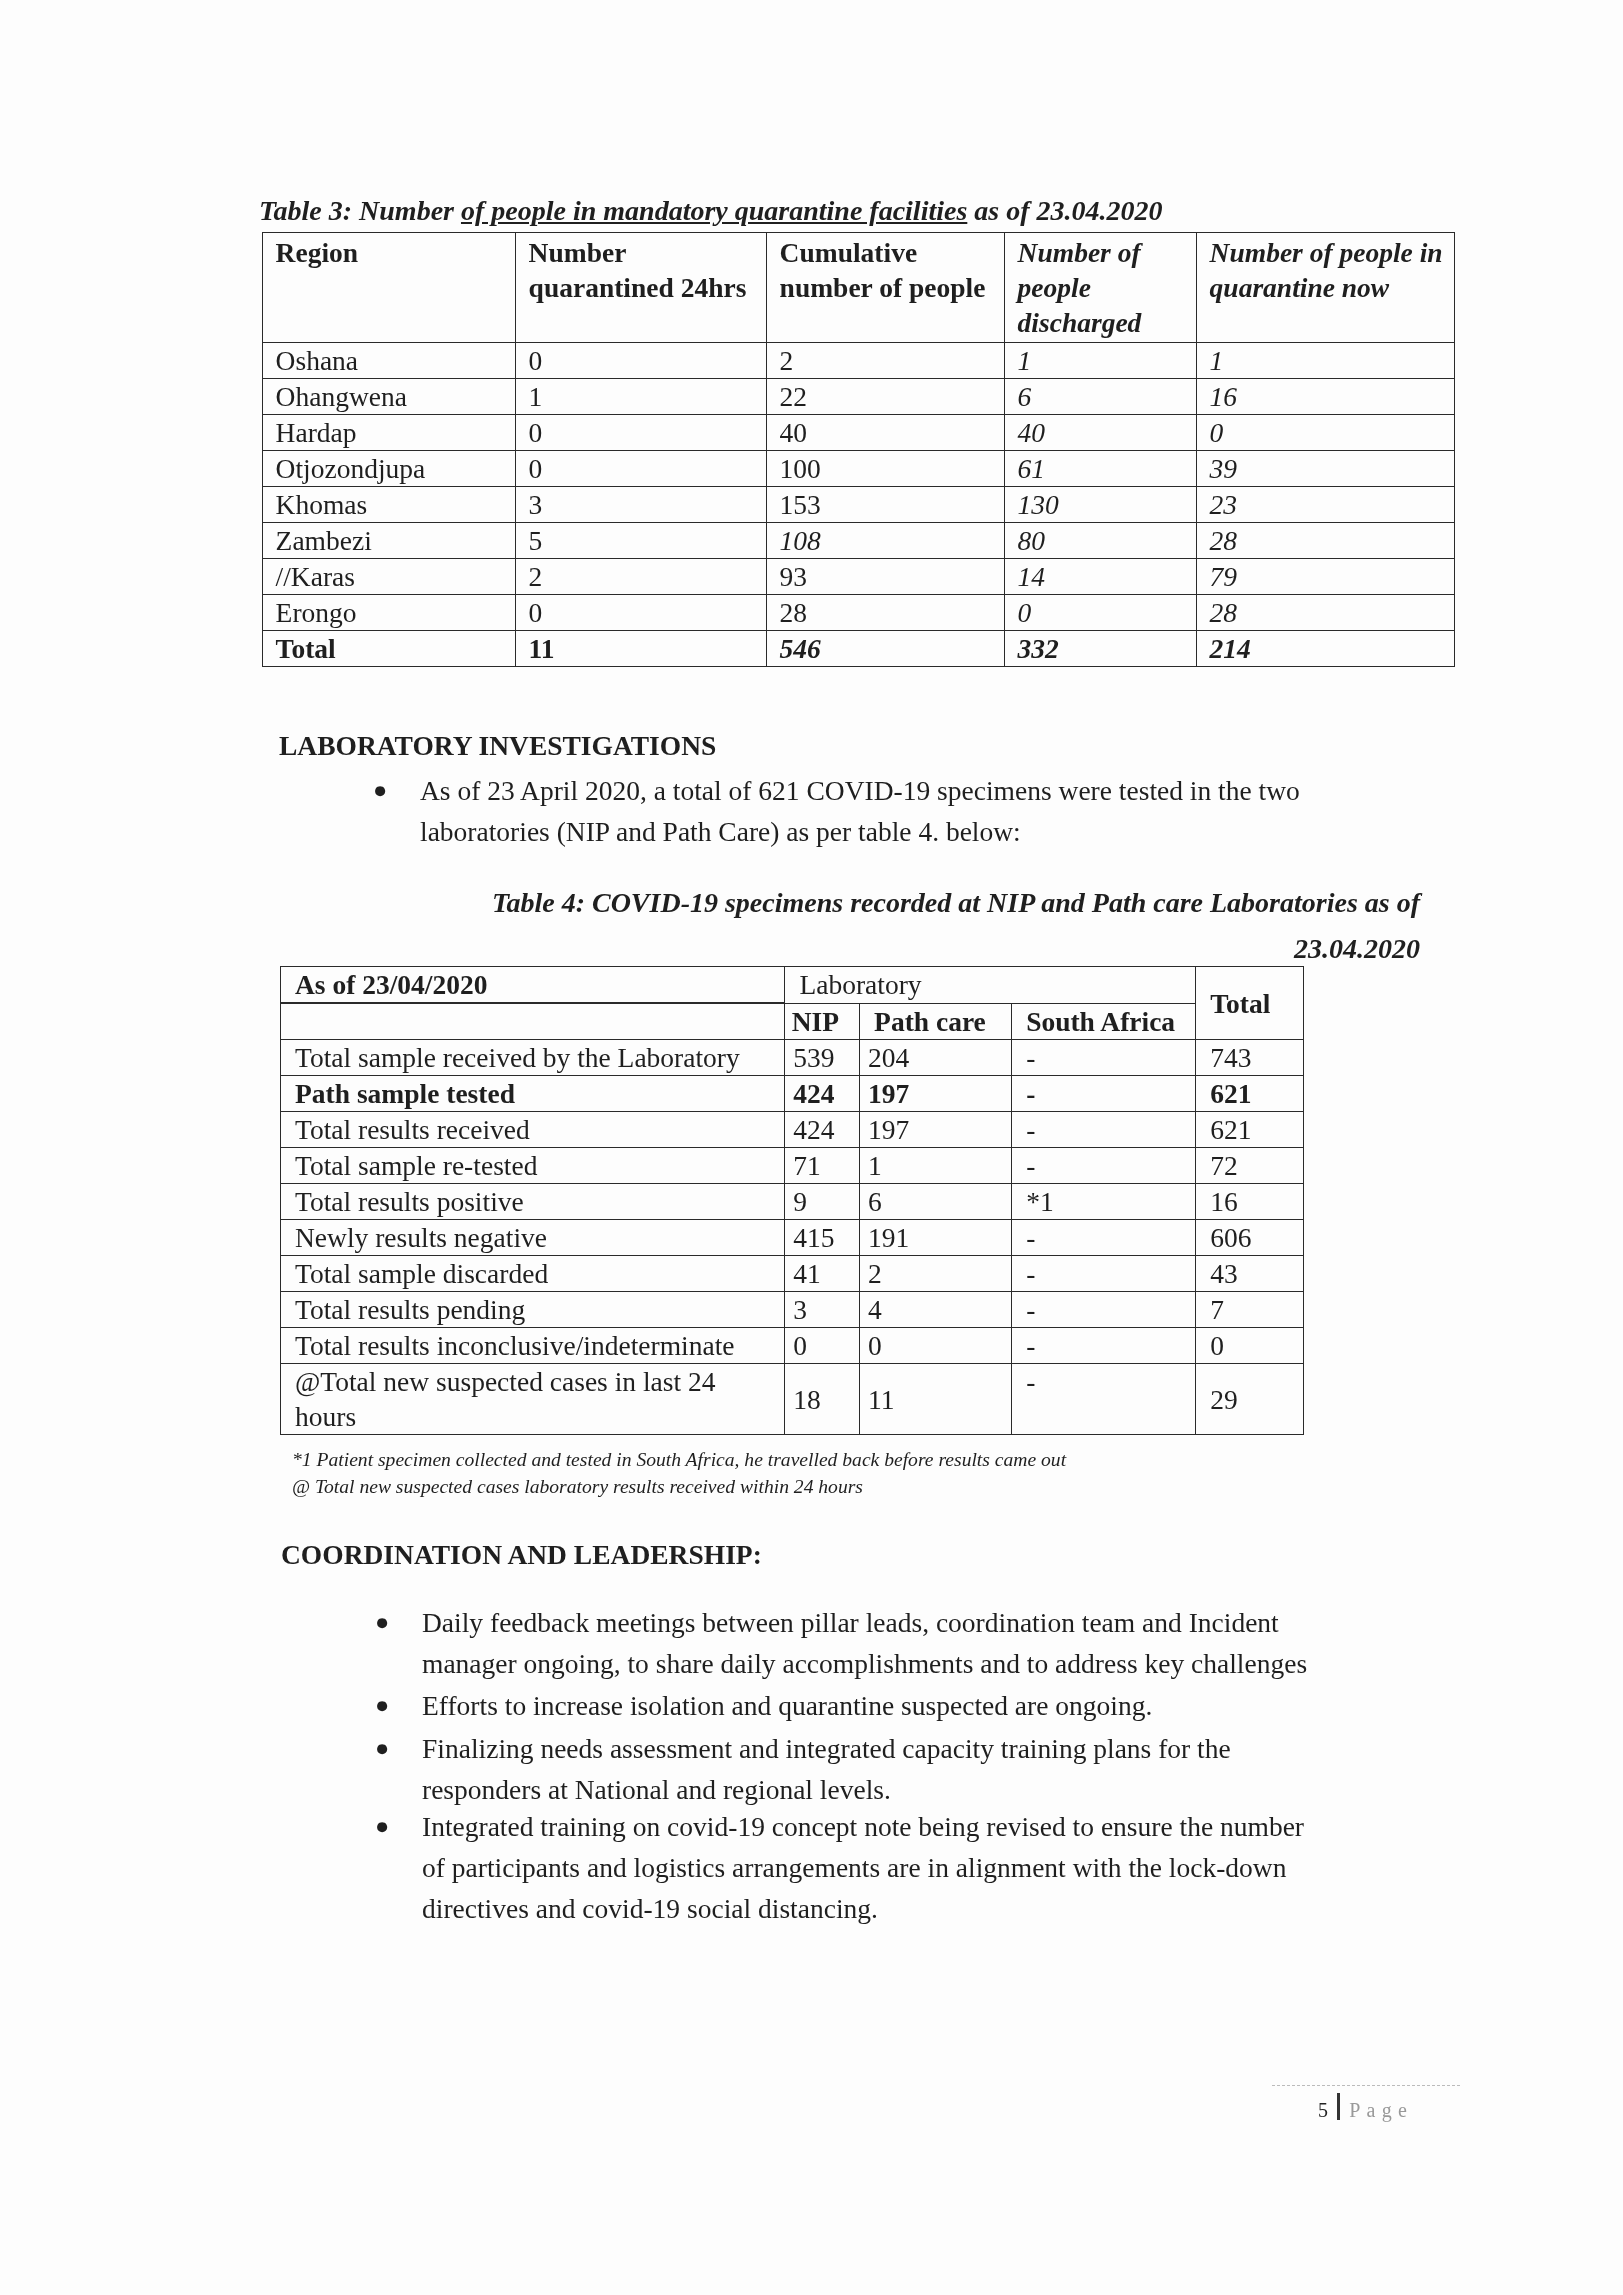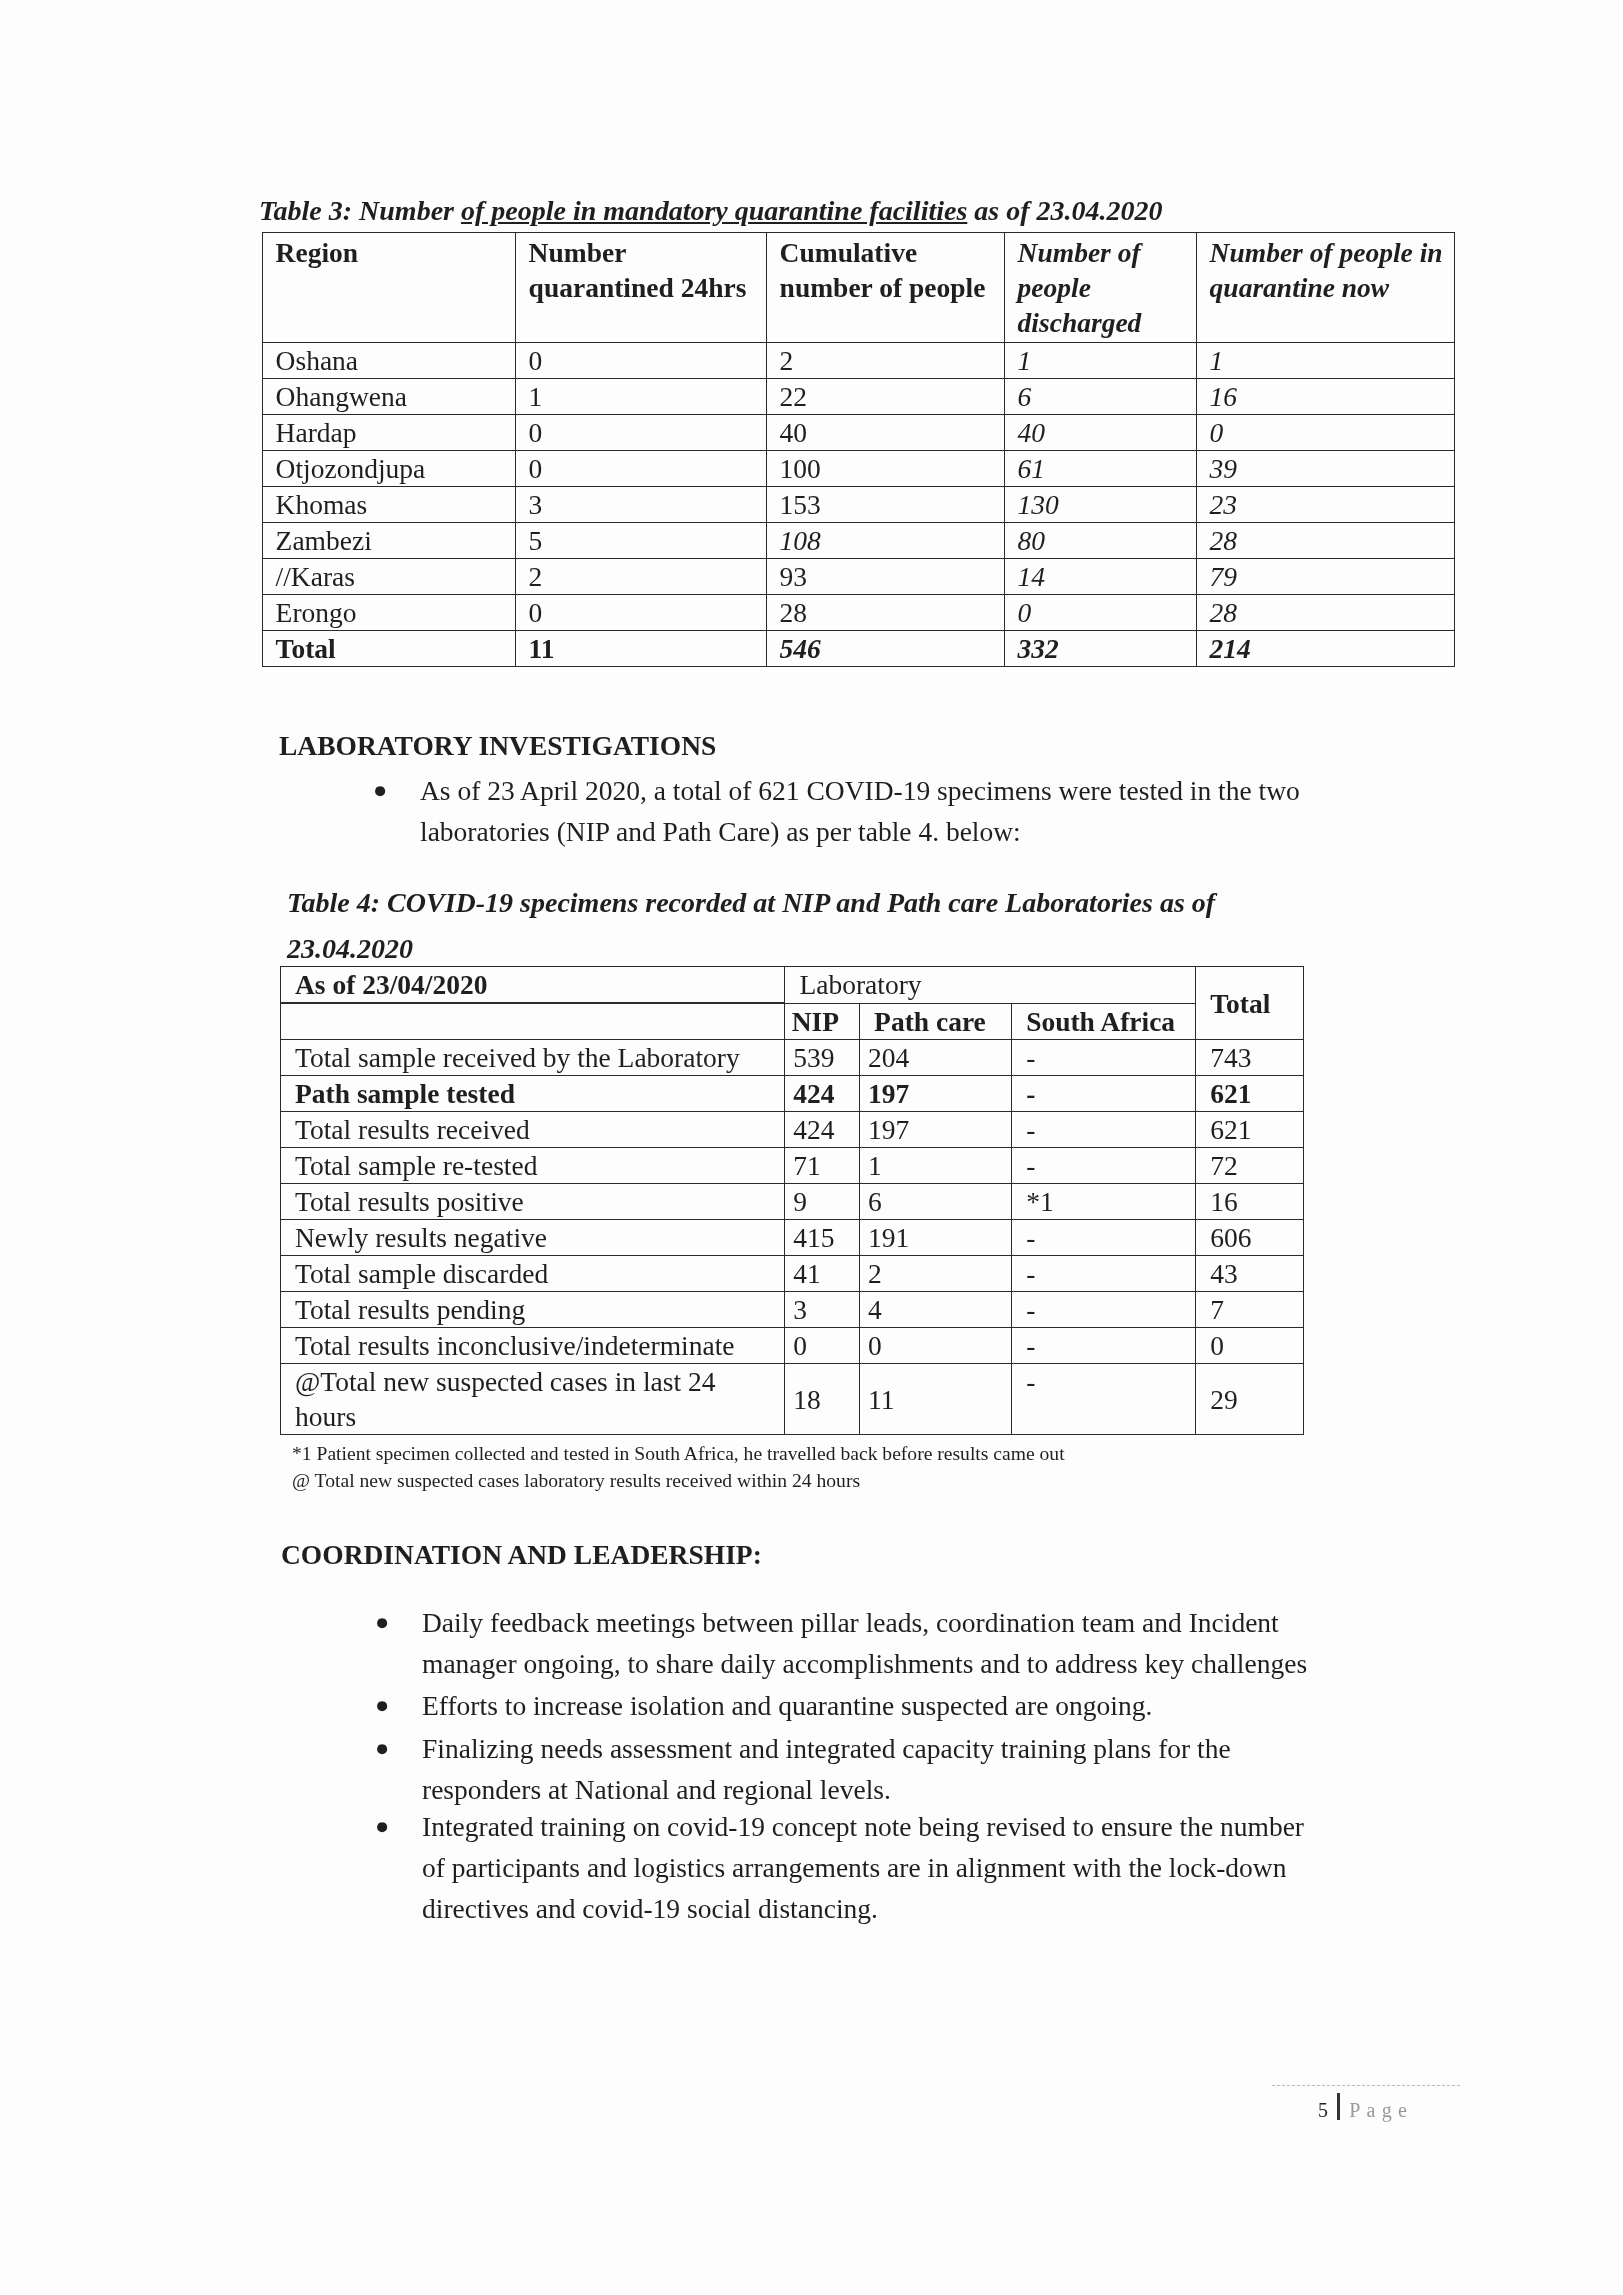--- a/index.html
+++ b/index.html
@@ -17,29 +17,29 @@
   #t3 { left:262px; top:232px; width:1193px; font-size:27.5px; }
   #t3 th { font-weight:bold; line-height:35px; padding-top:1.6px; height:107px;margin-left:37px; }
   #t3 th.it { font-style:italic; }
   #t3 td { height:35px; line-height:35px; }
   #t3 td.it { font-style:italic; }
   #t3 tr.total td { font-weight:bold; }
   #t3 tr.total td.it { font-style:italic; }
   .h-lab { left:279px; top:730px; font-size:27.5px; font-weight:bold; }
   .bullet { position:absolute; font-size:27.5px; line-height:41px; }
   .bullet .dot { position:absolute; left:-47px; top:0; font-size:23.6px; }
-  .caption4 { left:287px; top:880px; width:1154px; text-align:left; font-size:28px; font-style:italic; font-weight:bold; line-height:46px; }
+  .caption4 { left:266px; top:880px; width:1154px; text-align:right; font-size:28px; font-style:italic; font-weight:bold; line-height:46px; }
   #t4 { left:280px; top:966px; width:1024px; font-size:27.5px; }
   #t4 td, #t4 th { padding-left:14px; height:35px; line-height:35px; }
   #t4 th.b { font-weight:bold; }
   #t4 tr.bold td { font-weight:bold; }
   #t4 td.num { padding-left:7.9px; }
   #t4 td.tall { height:68px; line-height:35px; }
   #t4 td.mid { vertical-align:middle; }
-  .foot { left:292px; font-size:19.6px; white-space:nowrap; }
+  .foot { left:292px; font-size:19.6px; font-style:italic; white-space:nowrap;margin-top:6px; }
   .h-coord { left:281px; top:1539px; font-size:27.5px; font-weight:bold; }
   .page-no { left:1318px; top:2093px; font-family:Liberation Serif, serif; font-size:20px; color:#222; white-space:nowrap; }
   .page-no .pg { color:#999; letter-spacing:6.3px; }
   .page-no .bar { display:inline-block; width:2.4px; height:27px; background:#333; margin:0 9.4px; vertical-align:-3.1px; }
   .rule { left:1272px; top:2085px; width:188px; border-top:0.8px dashed #bbb; }
 </style>
 </head>
 <body>
 
 <div class="abs caption3"><span>Table 3: Number </span><span class="u">of people in mandatory quarantine facilities</span><span> as of 23.04.2020</span></div>

